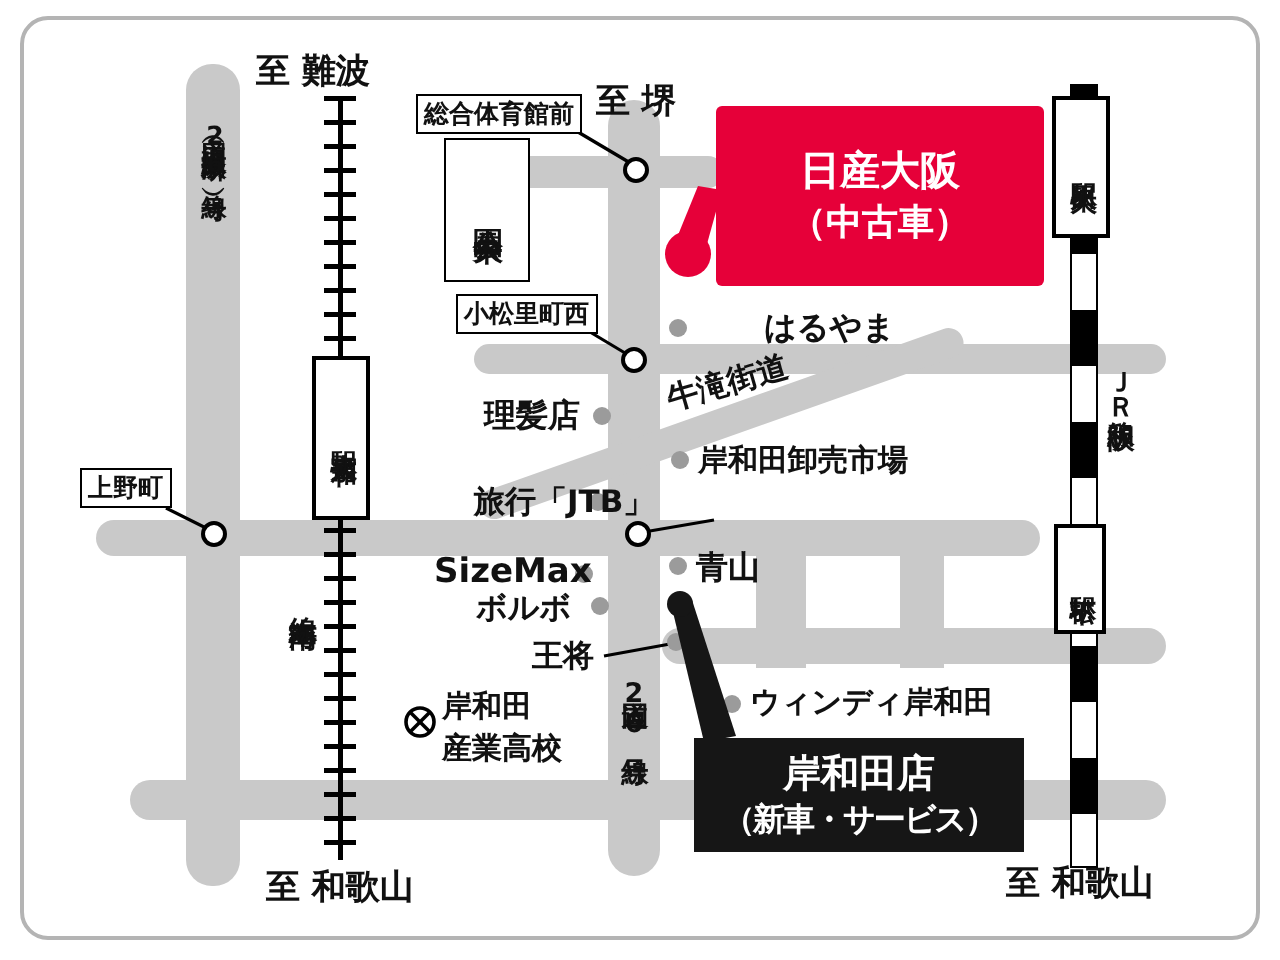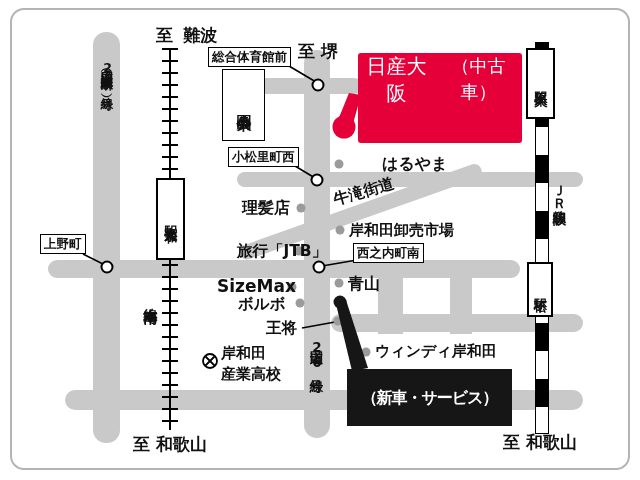--- a/index.html
+++ b/index.html
@@ -32,22 +32,22 @@
   
   .lbox{position:absolute;background:#fff;border:1.5px solid #000;
     font-weight:bold;font-size:12.5px;line-height:1.25;padding:1px 3px;white-space:nowrap;}
   
   .sbox{position:absolute;background:#fff;border:2px solid #000;
     writing-mode:vertical-rl;text-orientation:upright;font-weight:bold;font-size:13px;
     letter-spacing:-1px;display:flex;align-items:center;justify-content:center;white-space:nowrap;}
   
   .t{position:absolute;font-weight:bold;white-space:nowrap;line-height:1.05;}
   .banner-red{position:absolute;left:358px;top:53px;width:164px;height:90px;
-    background:#e60039;border-radius:3px;color:#fff;text-align:center;font-weight:normal;
-    display:flex;flex-direction:row;justify-content:center;}
+    background:#e60039;border-radius:3px;color:#fff;text-align:center;font-weight:bold;
+    display:flex;flex-direction:column;justify-content:center;}
   .banner-red .l1{font-size:20px;line-height:27px;}
   .banner-red .l2{font-size:20px;line-height:28px;letter-spacing:-1px;}
   .banner-red .l3{font-size:18px;line-height:26px;}
   .banner-black{position:absolute;left:347px;top:369px;width:165px;height:57px;
     background:#161616;color:#fff;text-align:center;font-weight:bold;
     display:flex;flex-direction:column;justify-content:center;}
   .banner-black .l1{font-size:19px;line-height:24px;}
   .banner-black .l2{font-size:16px;line-height:22px;letter-spacing:-1px;}
   svg.overlay{position:absolute;left:0;top:0;}
 </style>
@@ -106,29 +106,28 @@
     <polygon points="336,304 346,300 368,368 352,371" fill="#161616"></polygon>
     <circle cx="340" cy="302" r="6.5" fill="#161616"></circle>
 
     <g stroke="#000" stroke-width="1.8" fill="none">
       <circle cx="210" cy="361" r="7"></circle>
       <line x1="205.5" y1="356.5" x2="214.5" y2="365.5"></line>
       <line x1="214.5" y1="356.5" x2="205.5" y2="365.5"></line>
     </g>
   </svg>
 
-  <div class="t" style="left:156px;top:28px;font-size:17px;font-family:Liberation Mono, monospace;">至 難波</div>
+  <div class="t" style="left:128px;top:28px;font-size:17px;">至 難波</div>
   <div class="t" style="left:298px;top:23px;font-size:17px;margin-top:20px;">至 堺</div>
   <div class="t" style="left:133px;top:436px;font-size:17px;">至 和歌山</div>
   <div class="t" style="left:503px;top:434px;font-size:17px;">至 和歌山</div>
 
   <div class="lbox" style="left:208px;top:47px;">総合体育館前</div>
   <div class="lbox" style="left:228px;top:147px;">小松里町西</div>
   <div class="lbox" style="left:40px;top:234px;">上野町</div>
-  <div class="lbox" style="left:353px;top:243px;">西之内町南</div>
 
   <div class="sbox" style="left:156px;top:178px;width:25px;height:78px;">和泉大宮駅</div>
   <div class="sbox" style="left:526px;top:48px;width:25px;height:67px;">久米田駅</div>
   <div class="sbox" style="left:527px;top:262px;width:22px;height:51px;">下松駅</div>
 
   <div class="sbox" style="left:222px;top:69px;width:41px;height:70px;font-size:15px;border-width:1.5px;">中央公園</div>
 
   <div class="t" style="left:348px;top:156px;font-size:16px;margin-left:34px;">はるやま</div>
   <div class="t" style="left:242px;top:200px;font-size:16px;">理髪店</div>
   <div class="t" style="left:349px;top:223px;font-size:15px;">岸和田卸売市場</div>
@@ -139,15 +138,16 @@
   <div class="t" style="left:266px;top:320px;font-size:15.5px;">王将</div>
   <div class="t" style="left:375px;top:344px;font-size:15px;">ウィンディ岸和田</div>
   <div class="t" style="left:221px;top:346px;font-size:15px;">岸和田</div>
   <div class="t" style="left:221px;top:367px;font-size:15px;">産業高校</div>
 
   <div class="banner-red">
     <div class="l1">日産大阪</div>
     <div class="l3">（中古車）</div>
   </div>
   <div class="banner-black">
+    <div class="l1">岸和田店</div>
     <div class="l2">（新車・サービス）</div>
   </div>
 </div>
 
 </body></html>

